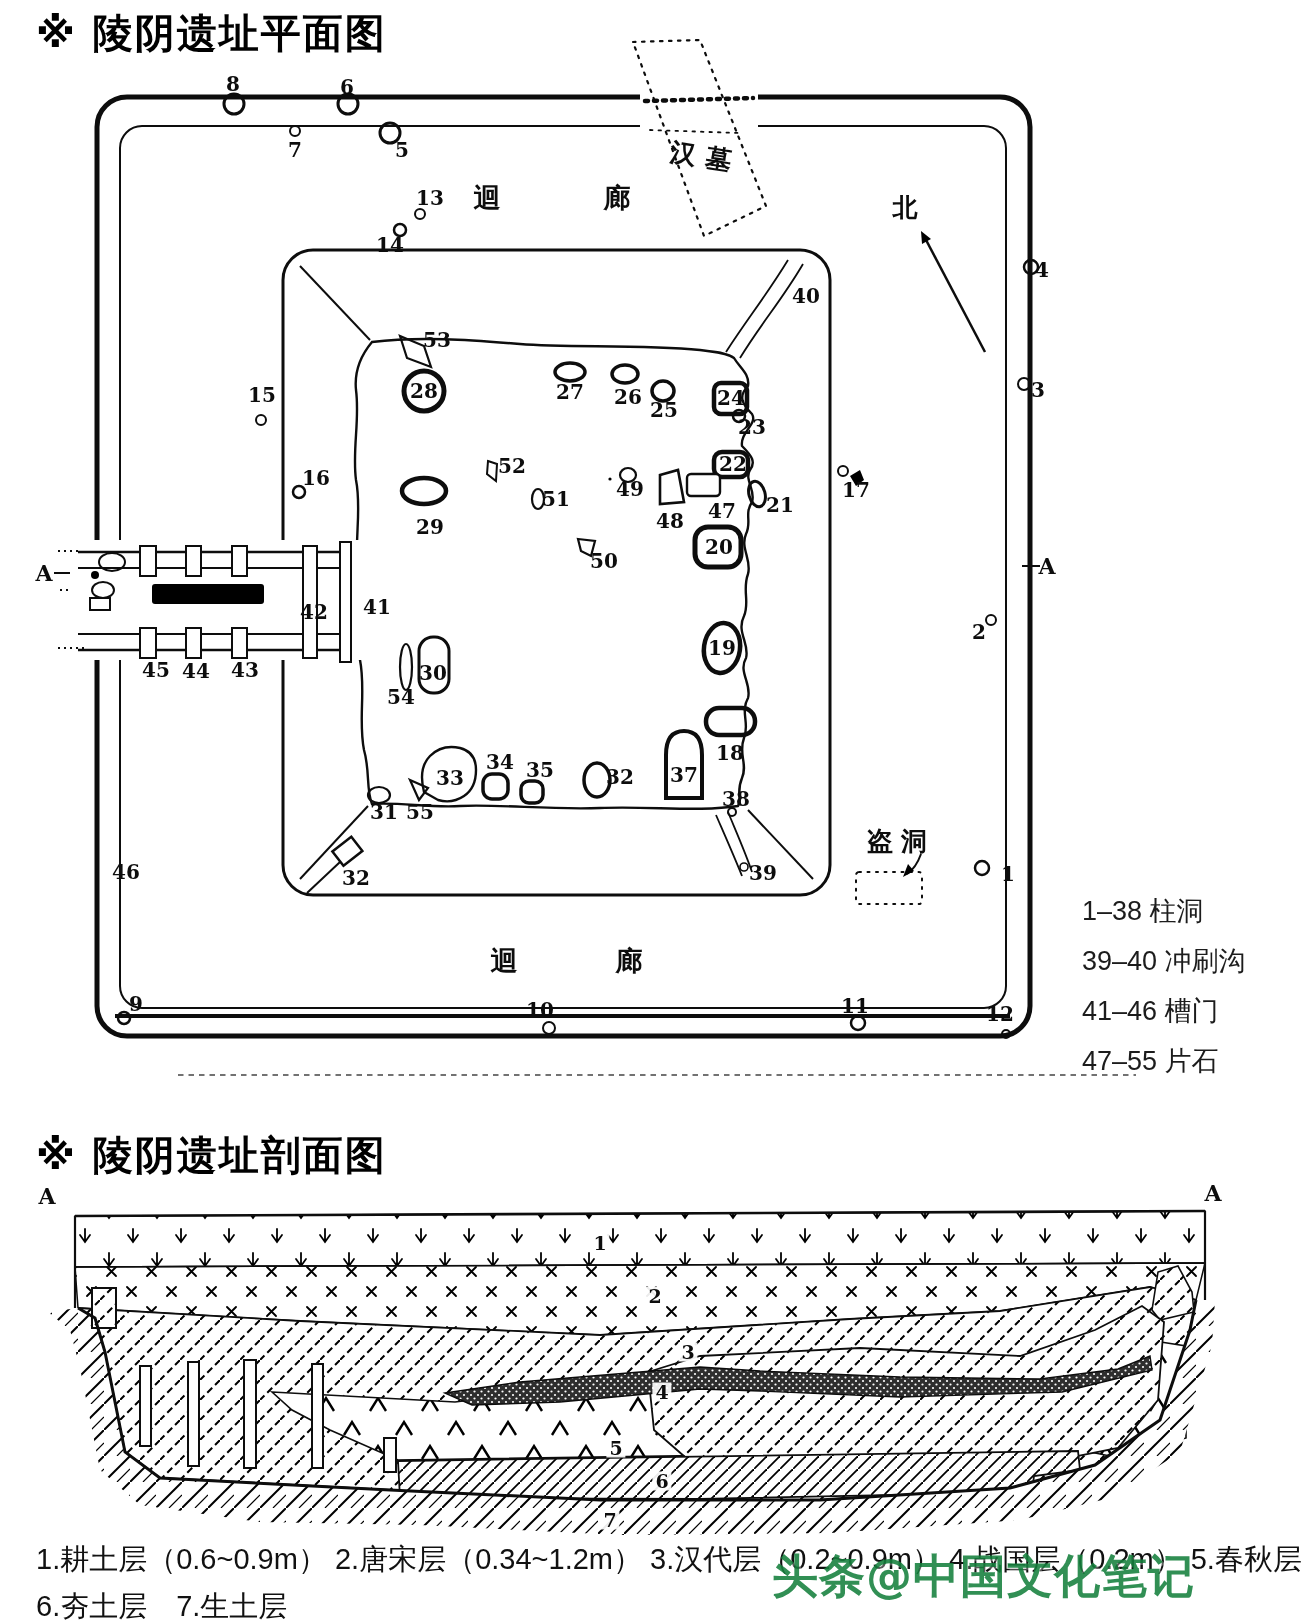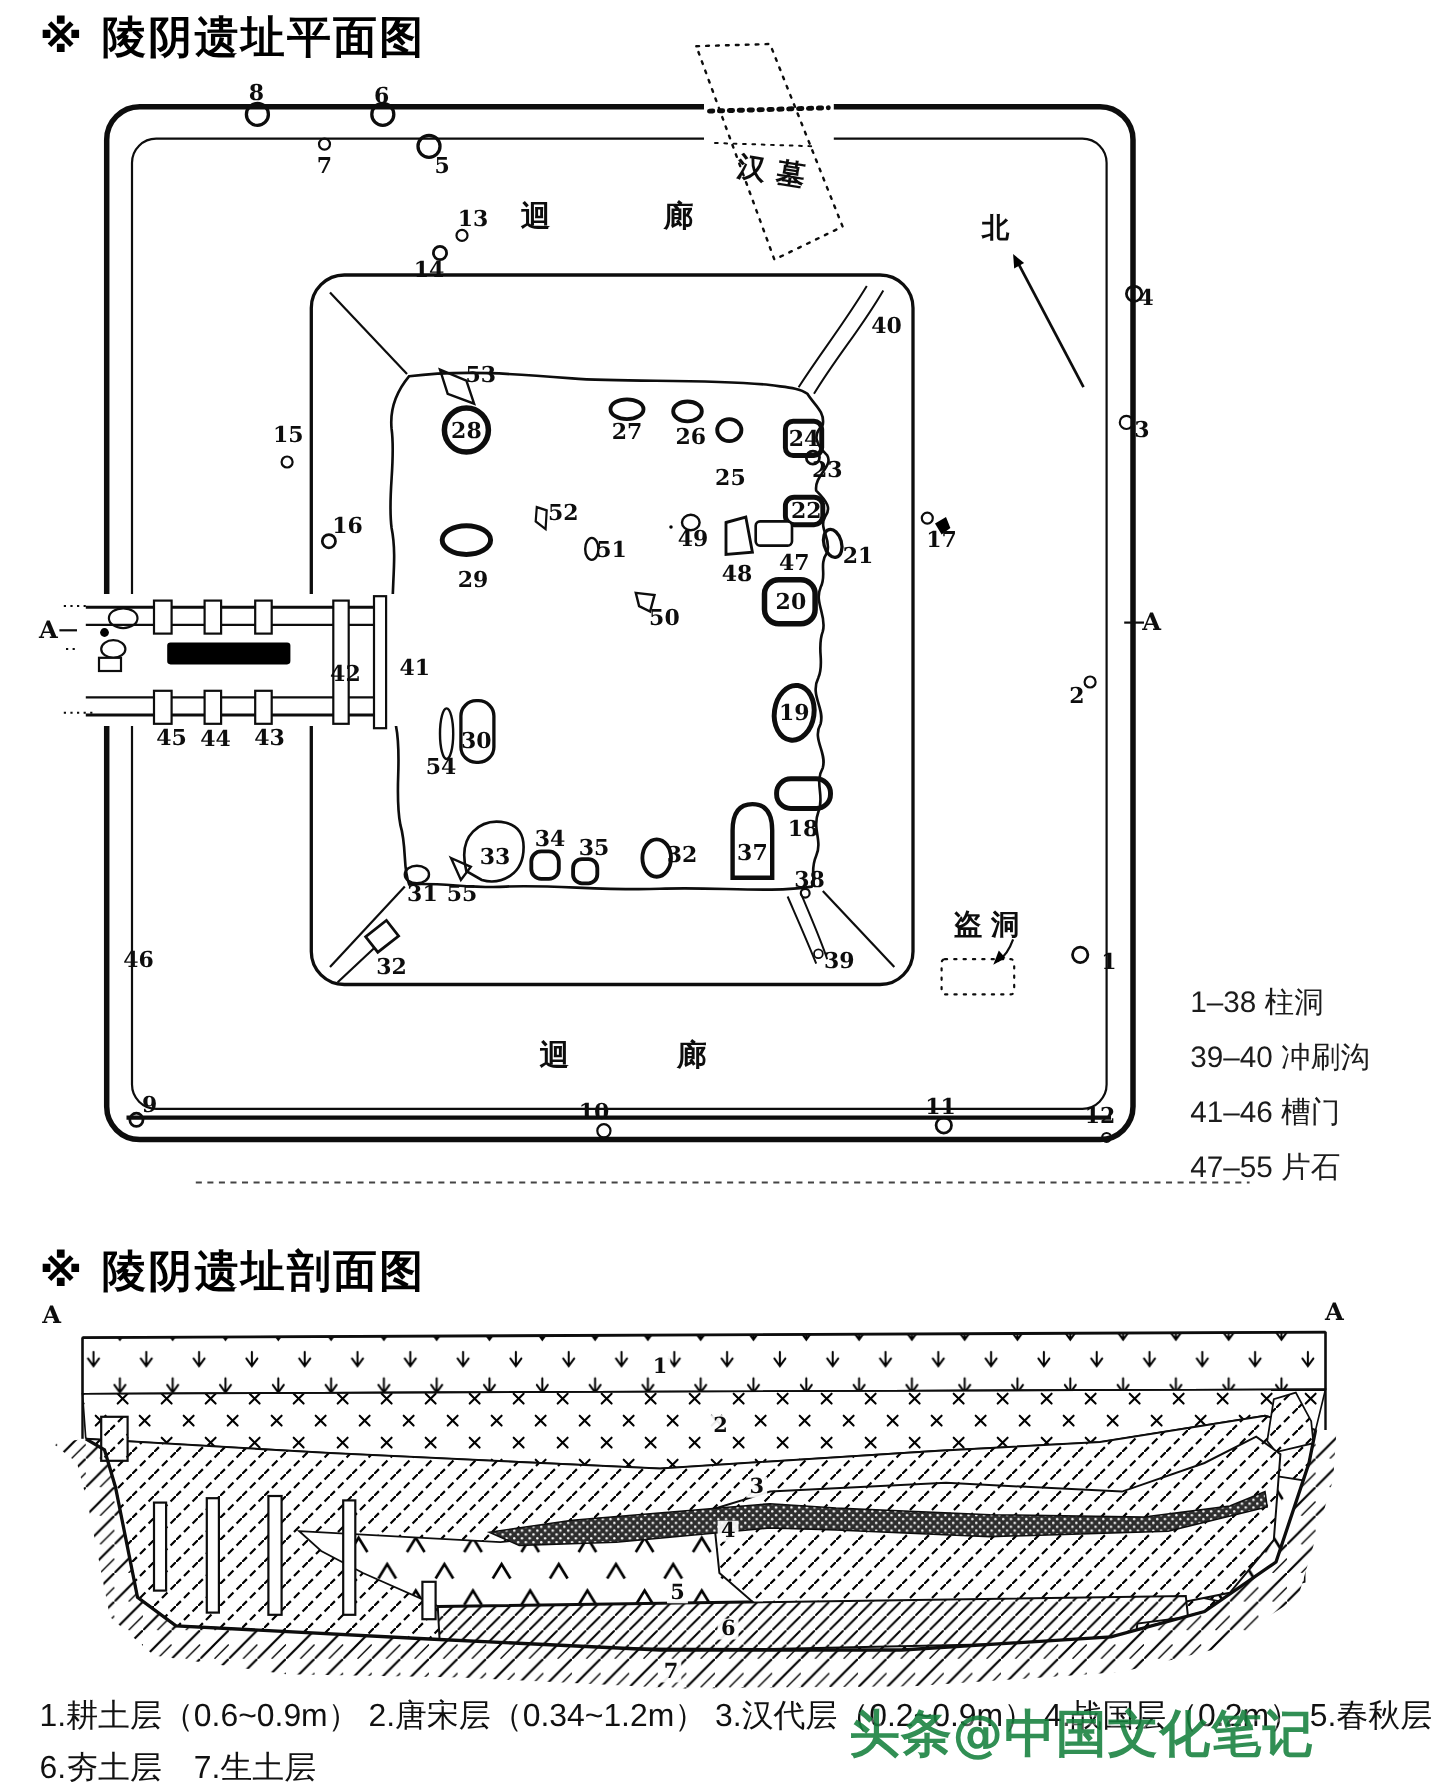--- a/index.html
+++ b/index.html
@@ -284,21 +284,21 @@
       <span class="num" style="left: 262px; top: 395px;">15</span>
       <span class="num" style="left: 316px; top: 478px;">16</span>
       <span class="num" style="left: 856px; top: 490px;">17</span>
       <span class="num" style="left: 730px; top: 721px; margin-top: 32px;">18</span>
       <span class="num" style="left: 722px; top: 648px;">19</span>
       <span class="num" style="left: 719px; top: 547px;">20</span>
       <span class="num" style="left: 780px; top: 505px;">21</span>
       <span class="num" style="left: 733px; top: 464px;">22</span>
       <span class="num" style="left: 752px; top: 427px;">23</span>
       <span class="num" style="left: 731px; top: 398px;">24</span>
-      <span class="num" style="left: 664px; top: 410px; margin-top: 24px;">25</span>
+      <span class="num" style="left: 664px; top: 410px;">25</span>
       <span class="num" style="left: 628px; top: 397px;">26</span>
       <span class="num" style="left: 570px; top: 392px;">27</span>
       <span class="num" style="left: 424px; top: 391px;">28</span>
       <span class="num" style="left: 430px; top: 527px;">29</span>
       <span class="num" style="left: 433px; top: 673px;">30</span>
       <span class="num" style="left: 384px; top: 812px;">31</span>
       <span class="num" style="left: 356px; top: 878px;">32</span>
       <span class="num" style="left: 450px; top: 778px;">33</span>
       <span class="num" style="left: 500px; top: 762px;">34</span>
       <span class="num" style="left: 540px; top: 770px;">35</span>

